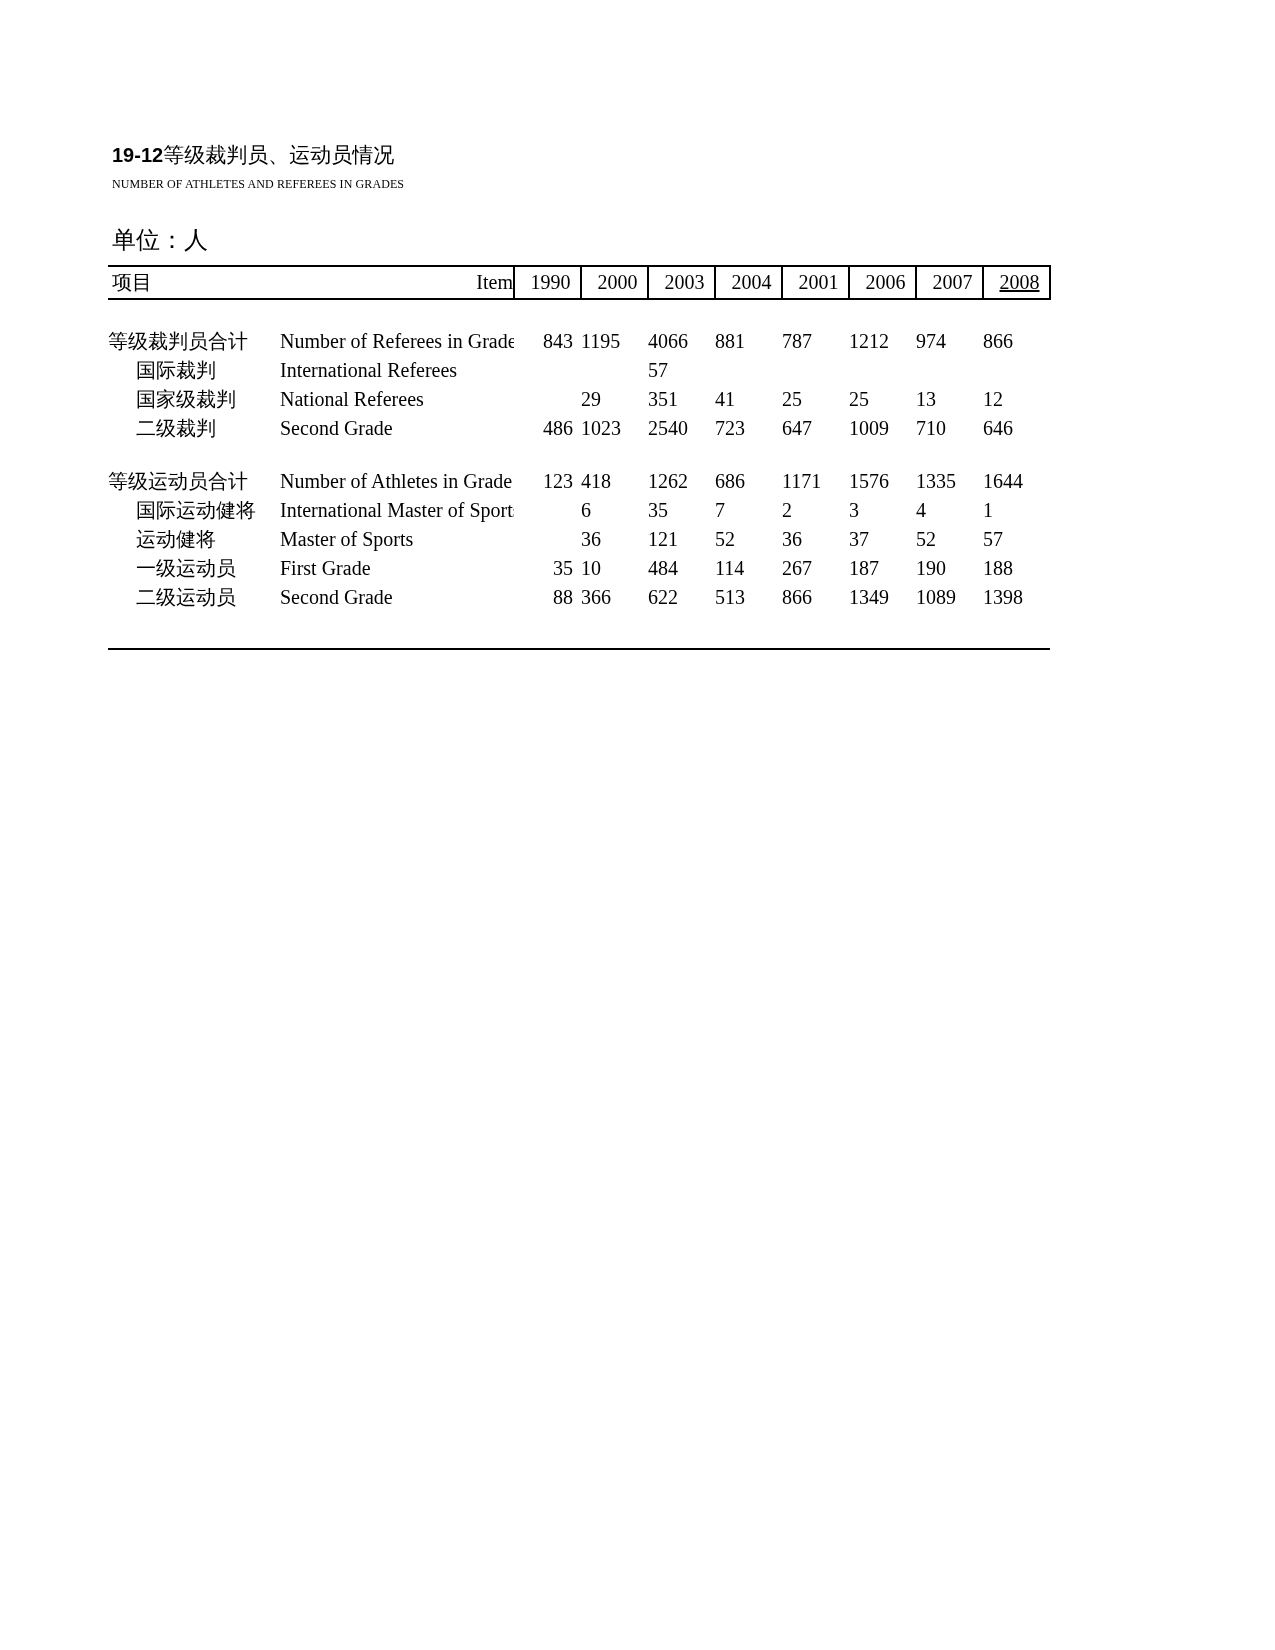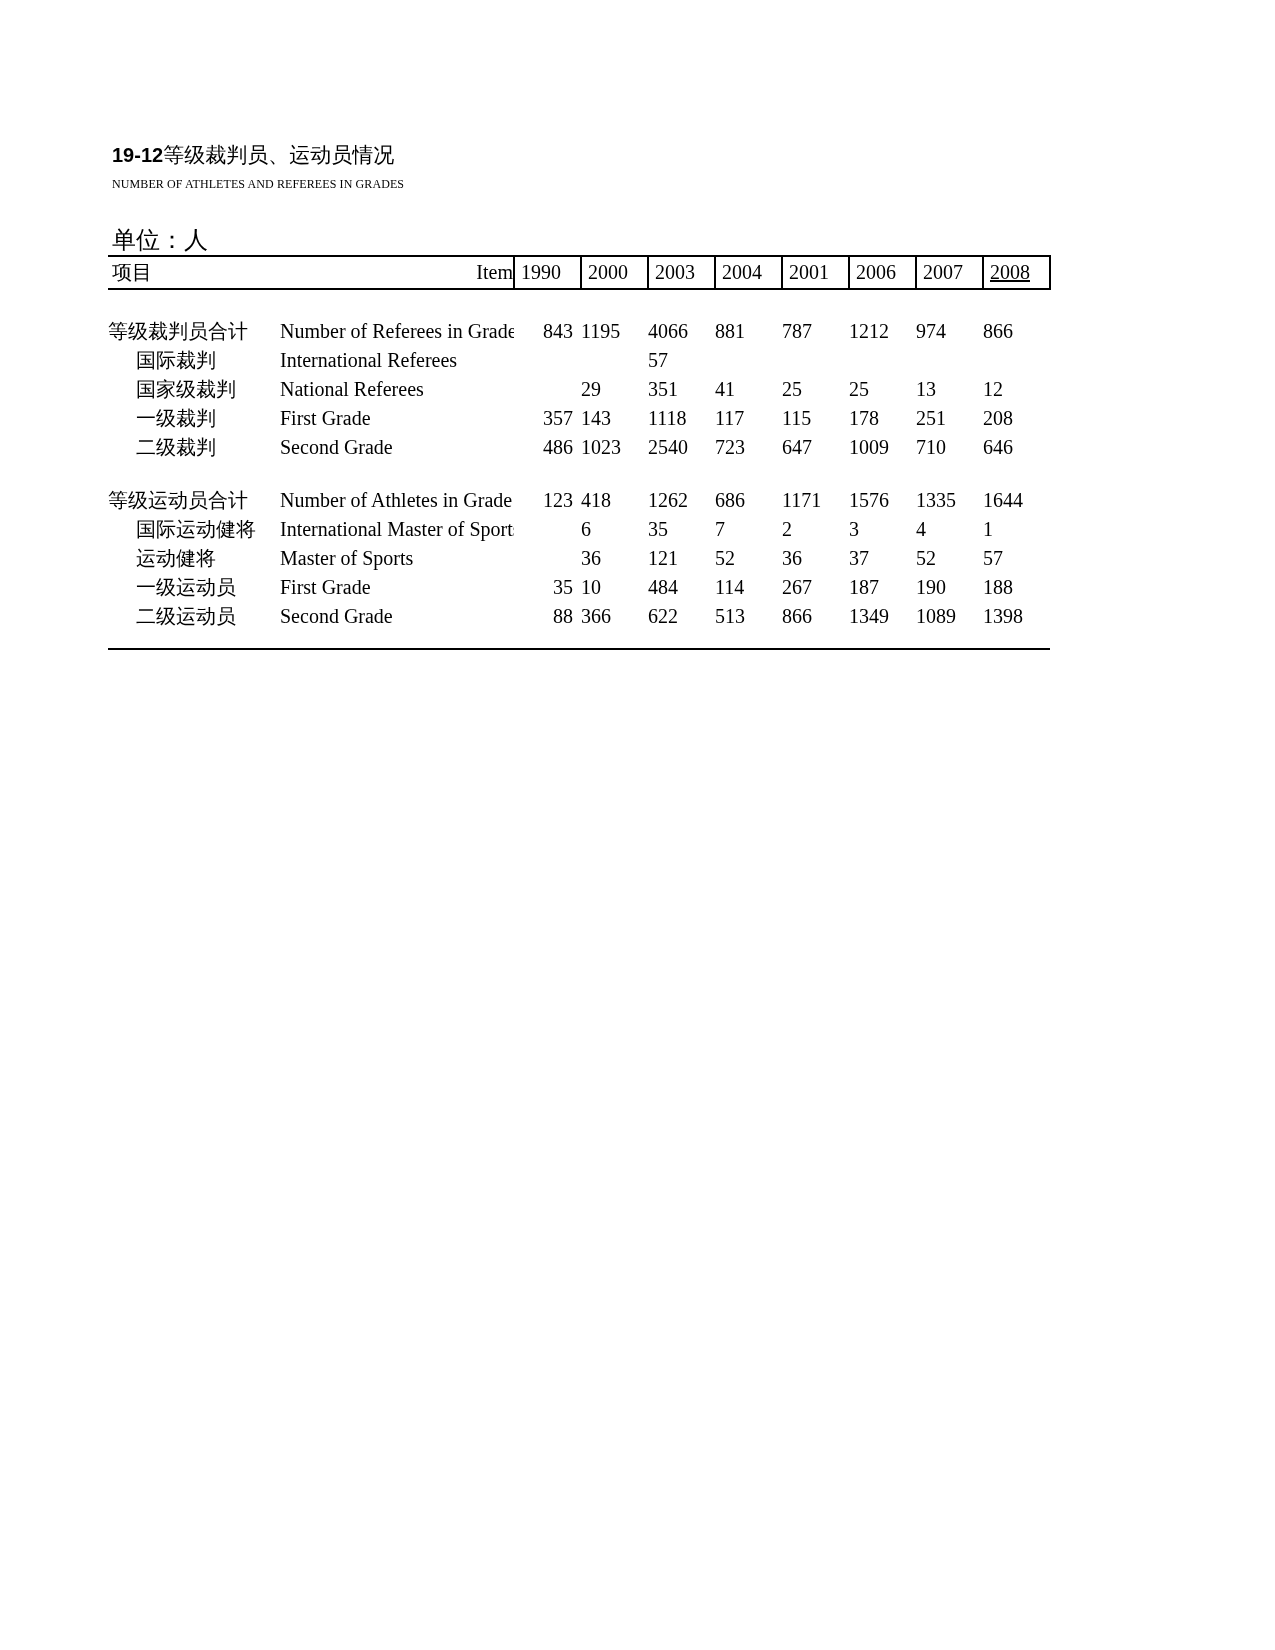--- a/index.html
+++ b/index.html
@@ -52,21 +52,21 @@
     top: 227px;
     font-size: 24px;
     line-height: 26px;
     white-space: nowrap;
   }
 
   
   .tbl-wrap {
     position: absolute;
     left: 108px;
-    top: 255px;
+    top: 265px;
     width: 942px;
   }
   table.grades {
     border-collapse: collapse;
     table-layout: fixed;
     width: 942px;
     font-size: 19px;
   }
   table.grades col.c-cn      { width: 172px; }
   table.grades col.c-item    { width: 234px; }
@@ -92,21 +92,21 @@
   }
   tr.hdr th.h-cn {
     text-align: left;
     padding-left: 4px;
   }
   tr.hdr th.h-item {
     text-align: right;
     padding-left: 4px;
   }
   tr.hdr th.h-year {
-    text-align: left;
+    text-align: center;
     padding-left: 6px;
     border-left: 2px solid #000;
   }
   tr.hdr th.h-year.last {
     border-right: 2px solid #000;
     text-decoration: underline;
   }
 
   
   tr.gap td { height: 27px; }
@@ -226,32 +226,20 @@
           <td class="val y1990"></td>
           <td class="val">29</td>
           <td class="val">351</td>
           <td class="val">41</td>
           <td class="val">25</td>
           <td class="val">25</td>
           <td class="val">13</td>
           <td class="val">12</td>
         </tr>
 
-        <tr class="row">
-          <td class="cn indent">一级裁判</td>
-          <td class="item">First Grade</td>
-          <td class="val y1990">357</td>
-          <td class="val">143</td>
-          <td class="val">1118</td>
-          <td class="val">117</td>
-          <td class="val">115</td>
-          <td class="val">178</td>
-          <td class="val">251</td>
-          <td class="val">208</td>
-        </tr>
 
         <tr class="row">
           <td class="cn indent">二级裁判</td>
           <td class="item">Second Grade</td>
           <td class="val y1990">486</td>
           <td class="val">1023</td>
           <td class="val">2540</td>
           <td class="val">723</td>
           <td class="val">647</td>
           <td class="val">1009</td>

